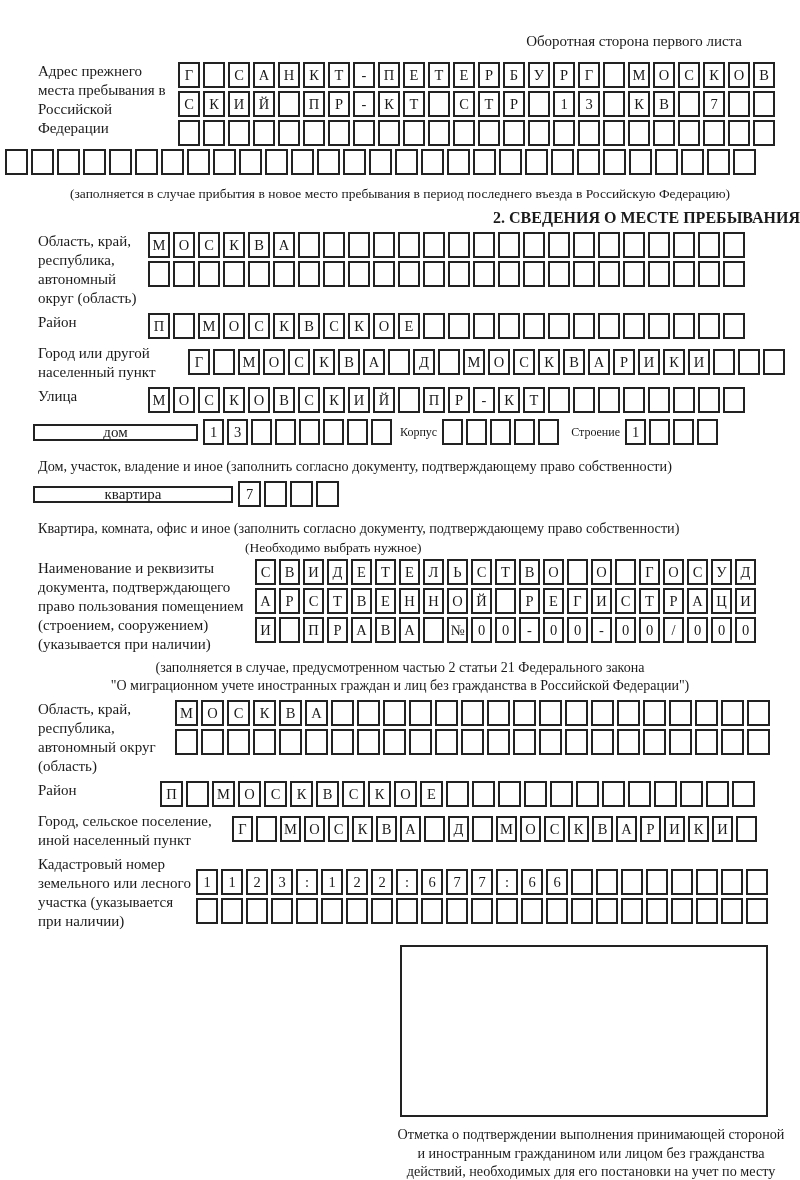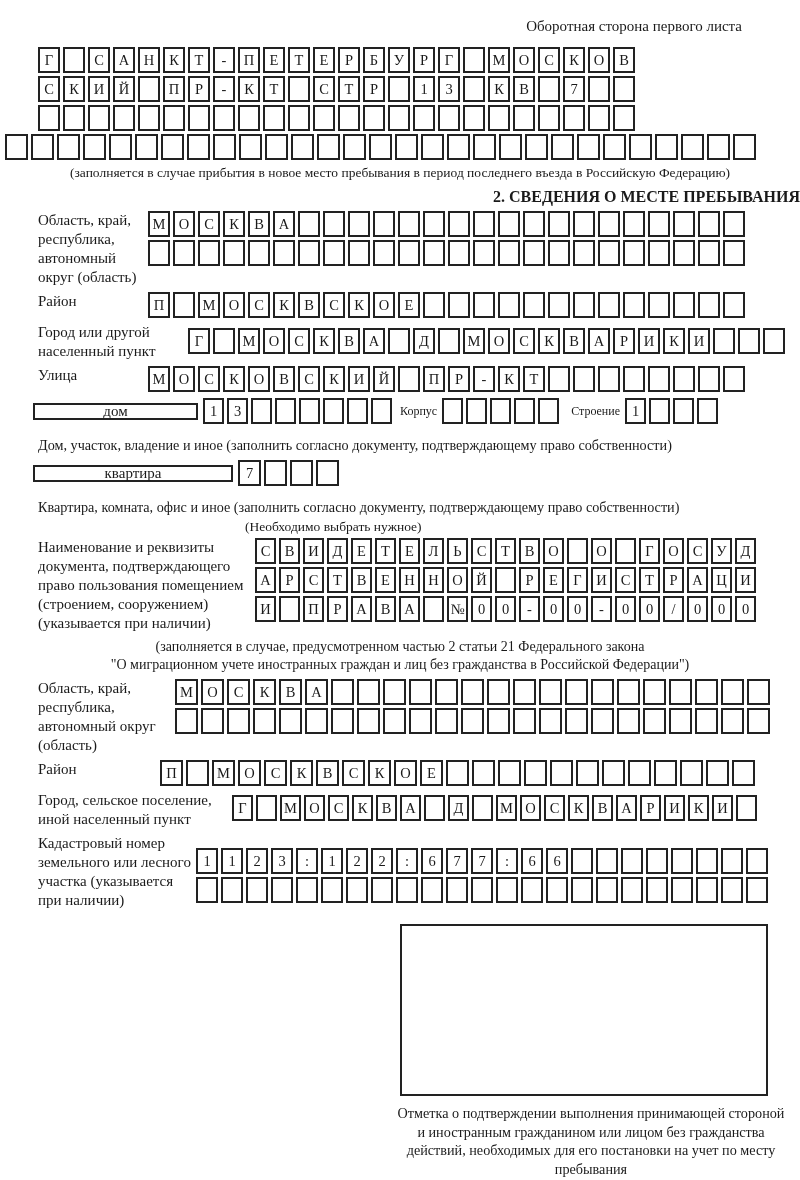--- a/index.html
+++ b/index.html
@@ -1,34 +1,34 @@
 <!DOCTYPE html>
 <html><head>
 <meta charset="utf-8">
 <style>
   html,body{margin:0;padding:0;background:#ffffff;}
   body{width:800px;height:1180px;font-family:"Liberation Serif",serif;color:#1a1a1a;overflow:hidden;}
   .page{position:relative;width:800px;height:1180px;}
 
-  .top-note{margin-top:18px;padding-right:58px;text-align:right;font-size:15px;}
+  .top-note{margin-top:33px;padding-right:58px;text-align:right;font-size:15px;}
 
   .frow{display:flex;align-items:flex-start;margin-left:38px;margin-top:5px;}
   .flabel{font-size:15px;line-height:19px;flex:0 0 auto;}
   .lw110{width:110px;} .lw140{width:140px;} .lw150{width:150px;} .lw217{width:217px;}
   .lw137{width:137px;} .lw122{width:122px;} .lw194{width:194px;} .lw158{width:158px;}
 
   .rows{display:flex;flex-direction:column;gap:3px;}
   .cellrow{display:flex;gap:3px;}
   .cell{box-sizing:border-box;flex:0 0 auto;width:var(--cw,22px);height:26px;border:2px solid #222;
         display:flex;align-items:center;justify-content:center;font-size:14.5px;background:#fff;}
   .cw21{--cw:21px;} .cw22{--cw:22px;} .cw23{--cw:23px;}
 
   .full-row{margin-left:5px;margin-top:3px;}
 
-  .note{font-size:13.5px;text-align:center;margin-top:5px;}
+  .note{font-size:13.5px;text-align:center;margin-top:11px;}
   .h-bold{font-size:16px;font-weight:bold;text-align:right;margin-top:7px;}
   .h-bold2{font-size:15.5px;font-weight:bold;text-align:center;margin-top:12px;}
 
   .wbox{box-sizing:border-box;border:2px solid #222;height:17px;display:flex;align-items:center;
         justify-content:center;font-size:15px;flex:0 0 auto;background:#fff;}
   .caption{font-size:14.2px;margin:13px 0 0 38px;}
 
   .house-row{display:flex;align-items:center;margin-left:33px;margin-top:6px;}
   .inline-lbl{font-size:12px;margin:0 5px 0 8px;}
 
@@ -46,20 +46,21 @@
   .mt3{margin-top:3px;} .mt6{margin-top:6px;}
 </style>
 </head>
 <body>
 
 <div class="page">
 
   <div class="top-note">Оборотная сторона первого листа</div>
 
   <div class="frow" style="margin-top:12px;">
+    <div class="flabel lw140">Адрес прежнего места пребывания в Российской Федерации</div>
     <div class="rows">
       <div class="cellrow cw22">
           <div class="cell">Г</div>
           <div class="cell"></div>
           <div class="cell">С</div>
           <div class="cell">А</div>
           <div class="cell">Н</div>
           <div class="cell">К</div>
           <div class="cell">Т</div>
           <div class="cell">-</div>

